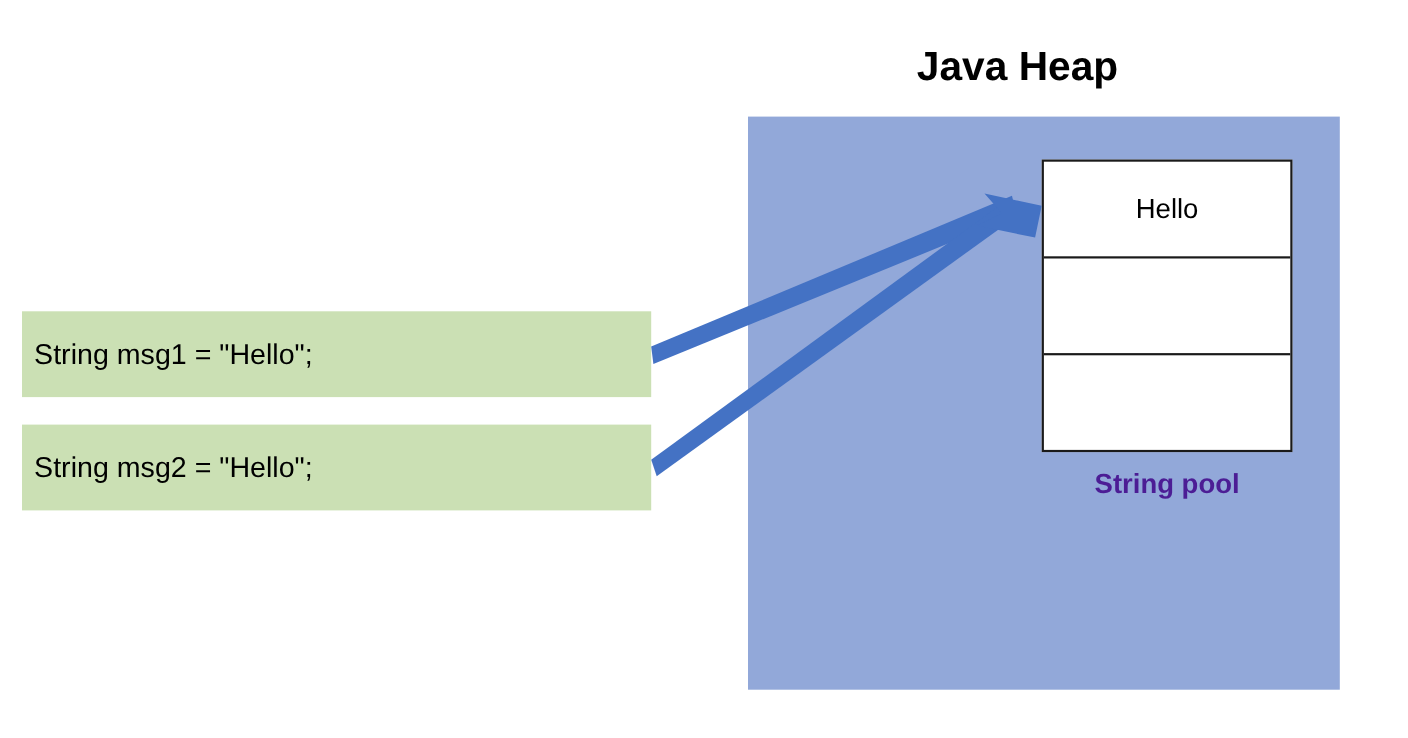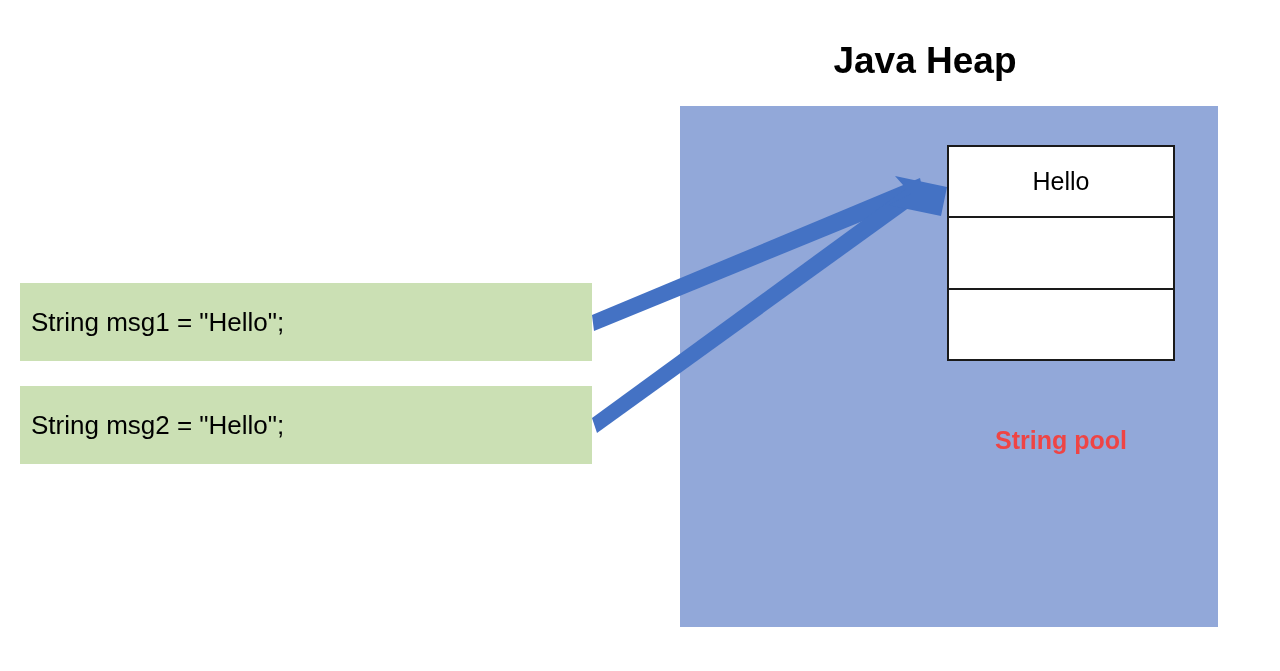--- a/index.html
+++ b/index.html
@@ -41,21 +41,21 @@
     height: 521px;
     background: #92A8D9;
   }
 
   
   .pool-table {
     position: absolute;
     left: 947px;
     top: 145px;
     width: 228px;
-    height: 216px;
+    height: 266px;
     background: #ffffff;
     border: 2px solid #1a1a1a;
     box-sizing: border-box;
     display: flex;
     flex-direction: column;
   }
   .pool-row {
     flex: 1 1 0;
     display: flex;
     align-items: center;
@@ -69,21 +69,21 @@
     border-bottom: none;
   }
   .pool-caption {
     position: absolute;
     left: 947px;
     top: 426px;
     width: 228px;
     text-align: center;
     font-size: 25px;
     font-weight: bold;
-    color: #ef4444;
+    color: #4c1d95;
     white-space: nowrap;
   }
 
   
   .code-box {
     position: absolute;
     left: 20px;
     width: 572px;
     height: 78px;
     background: #CBE0B4;

